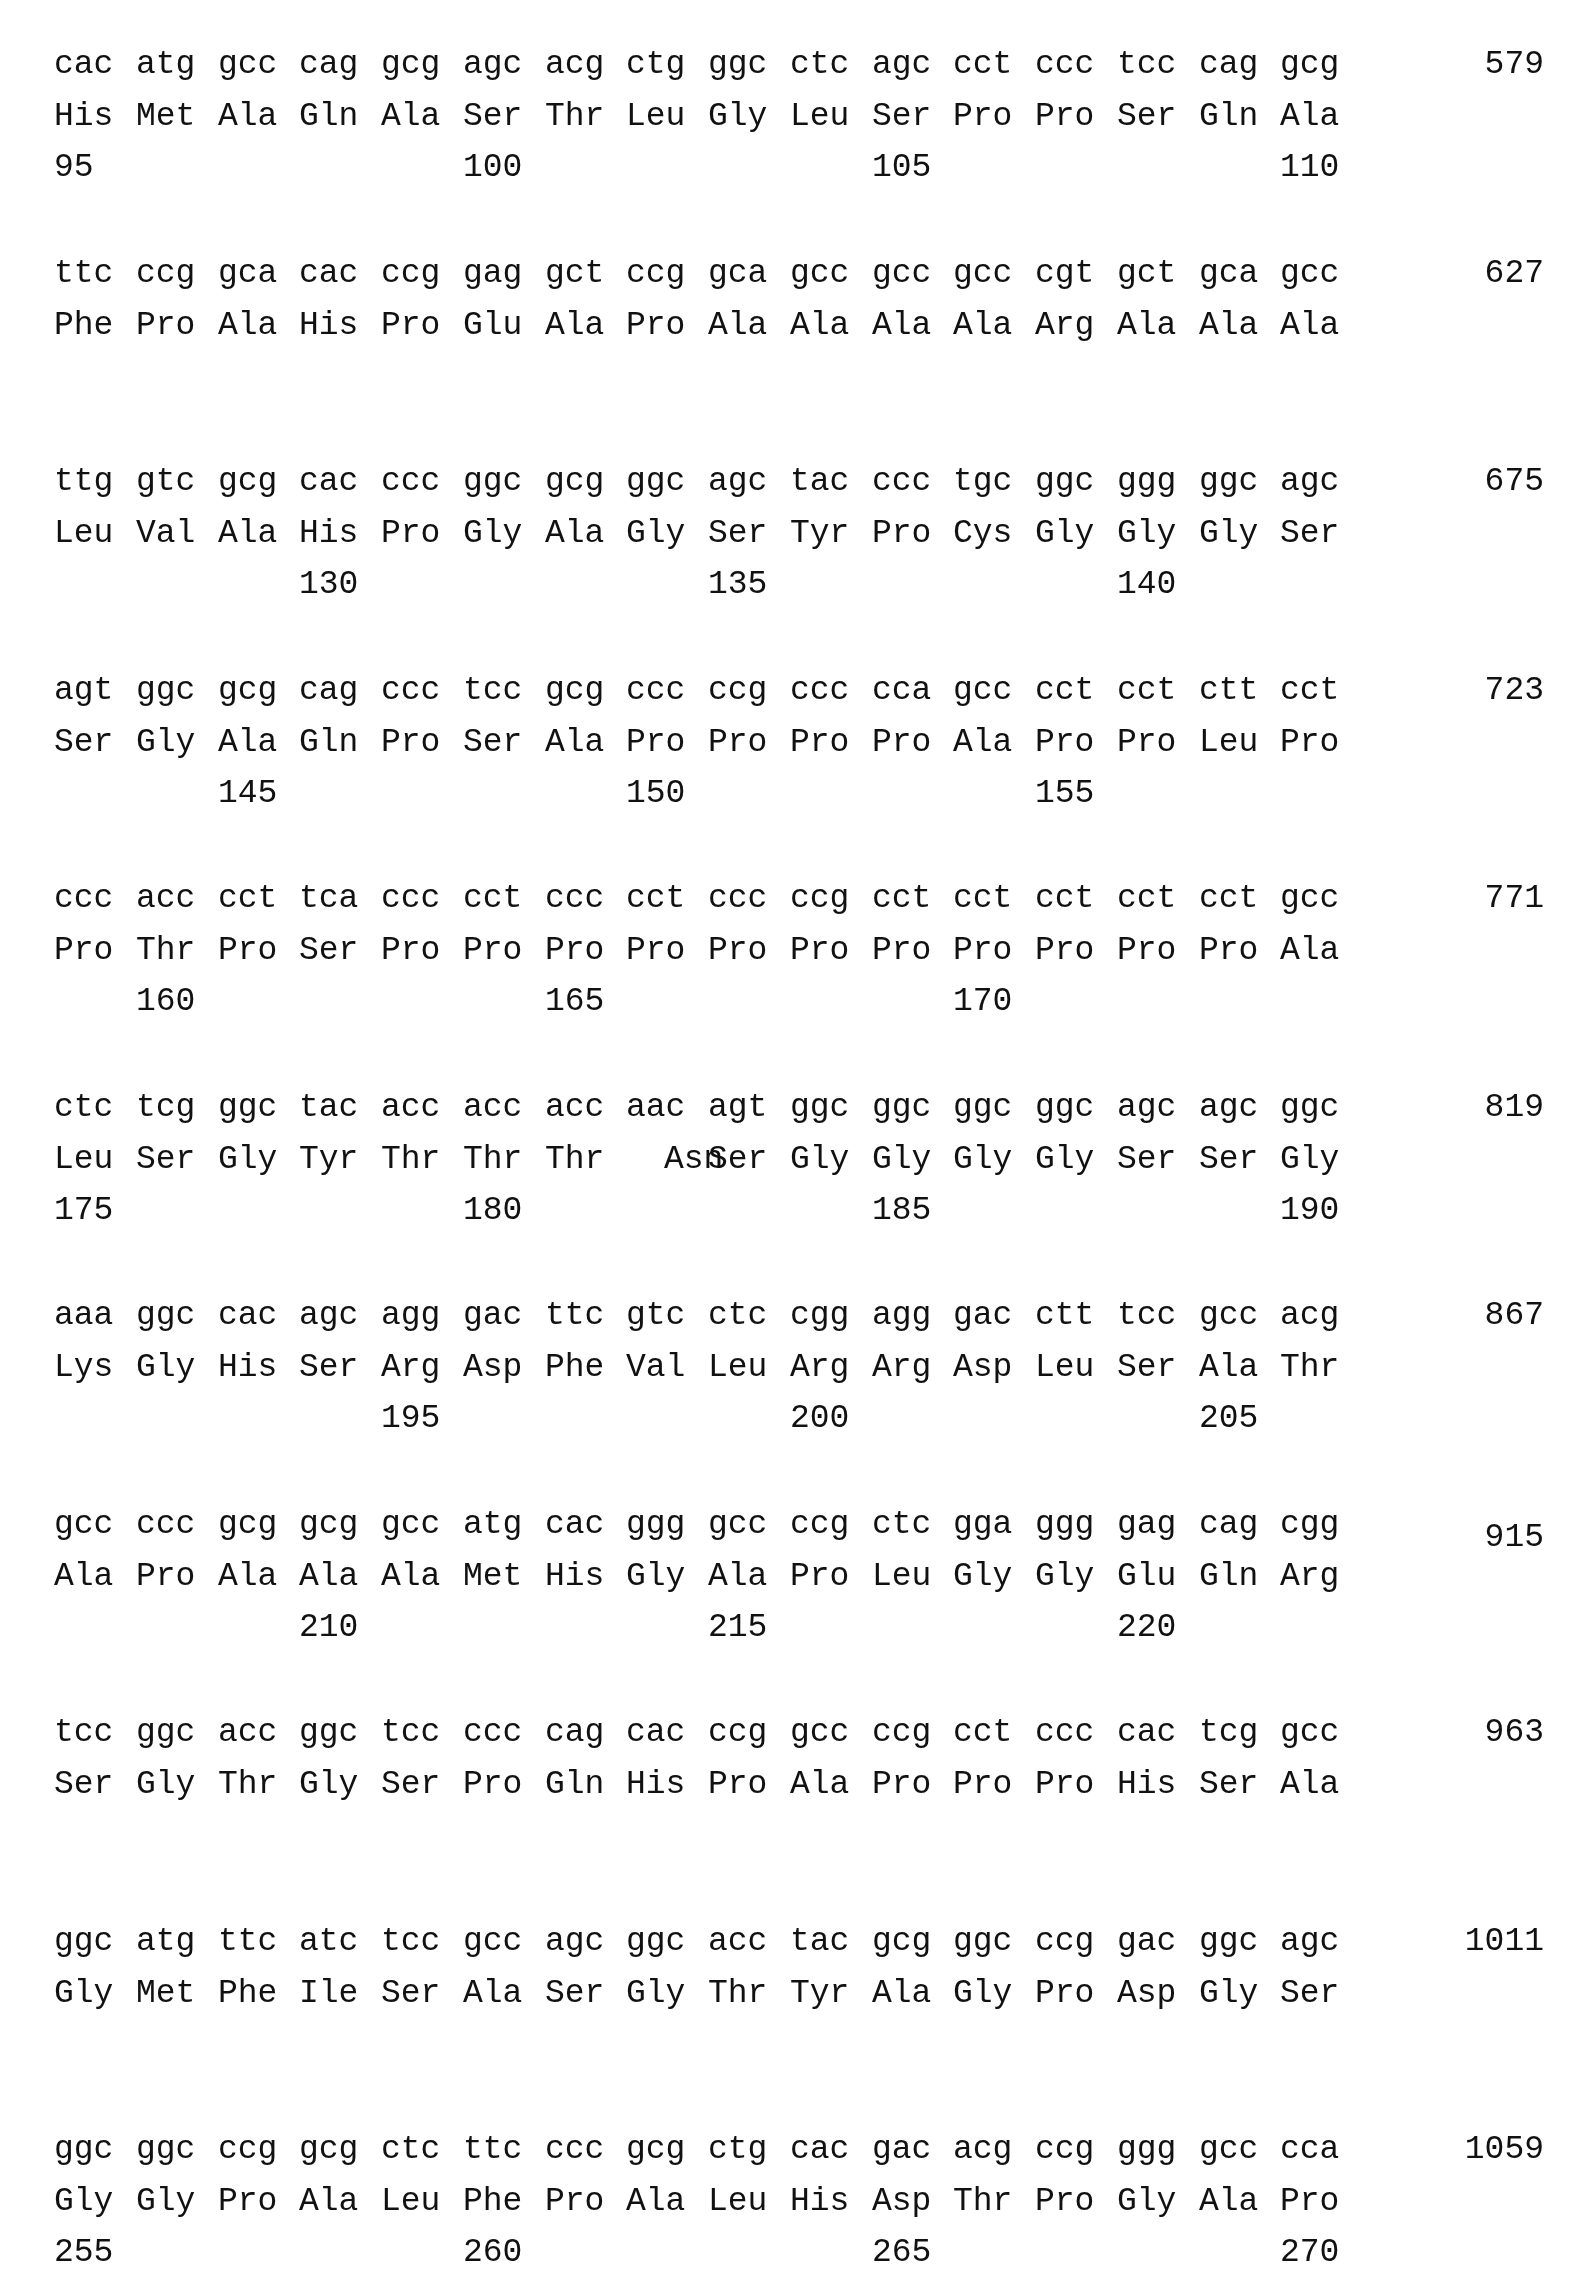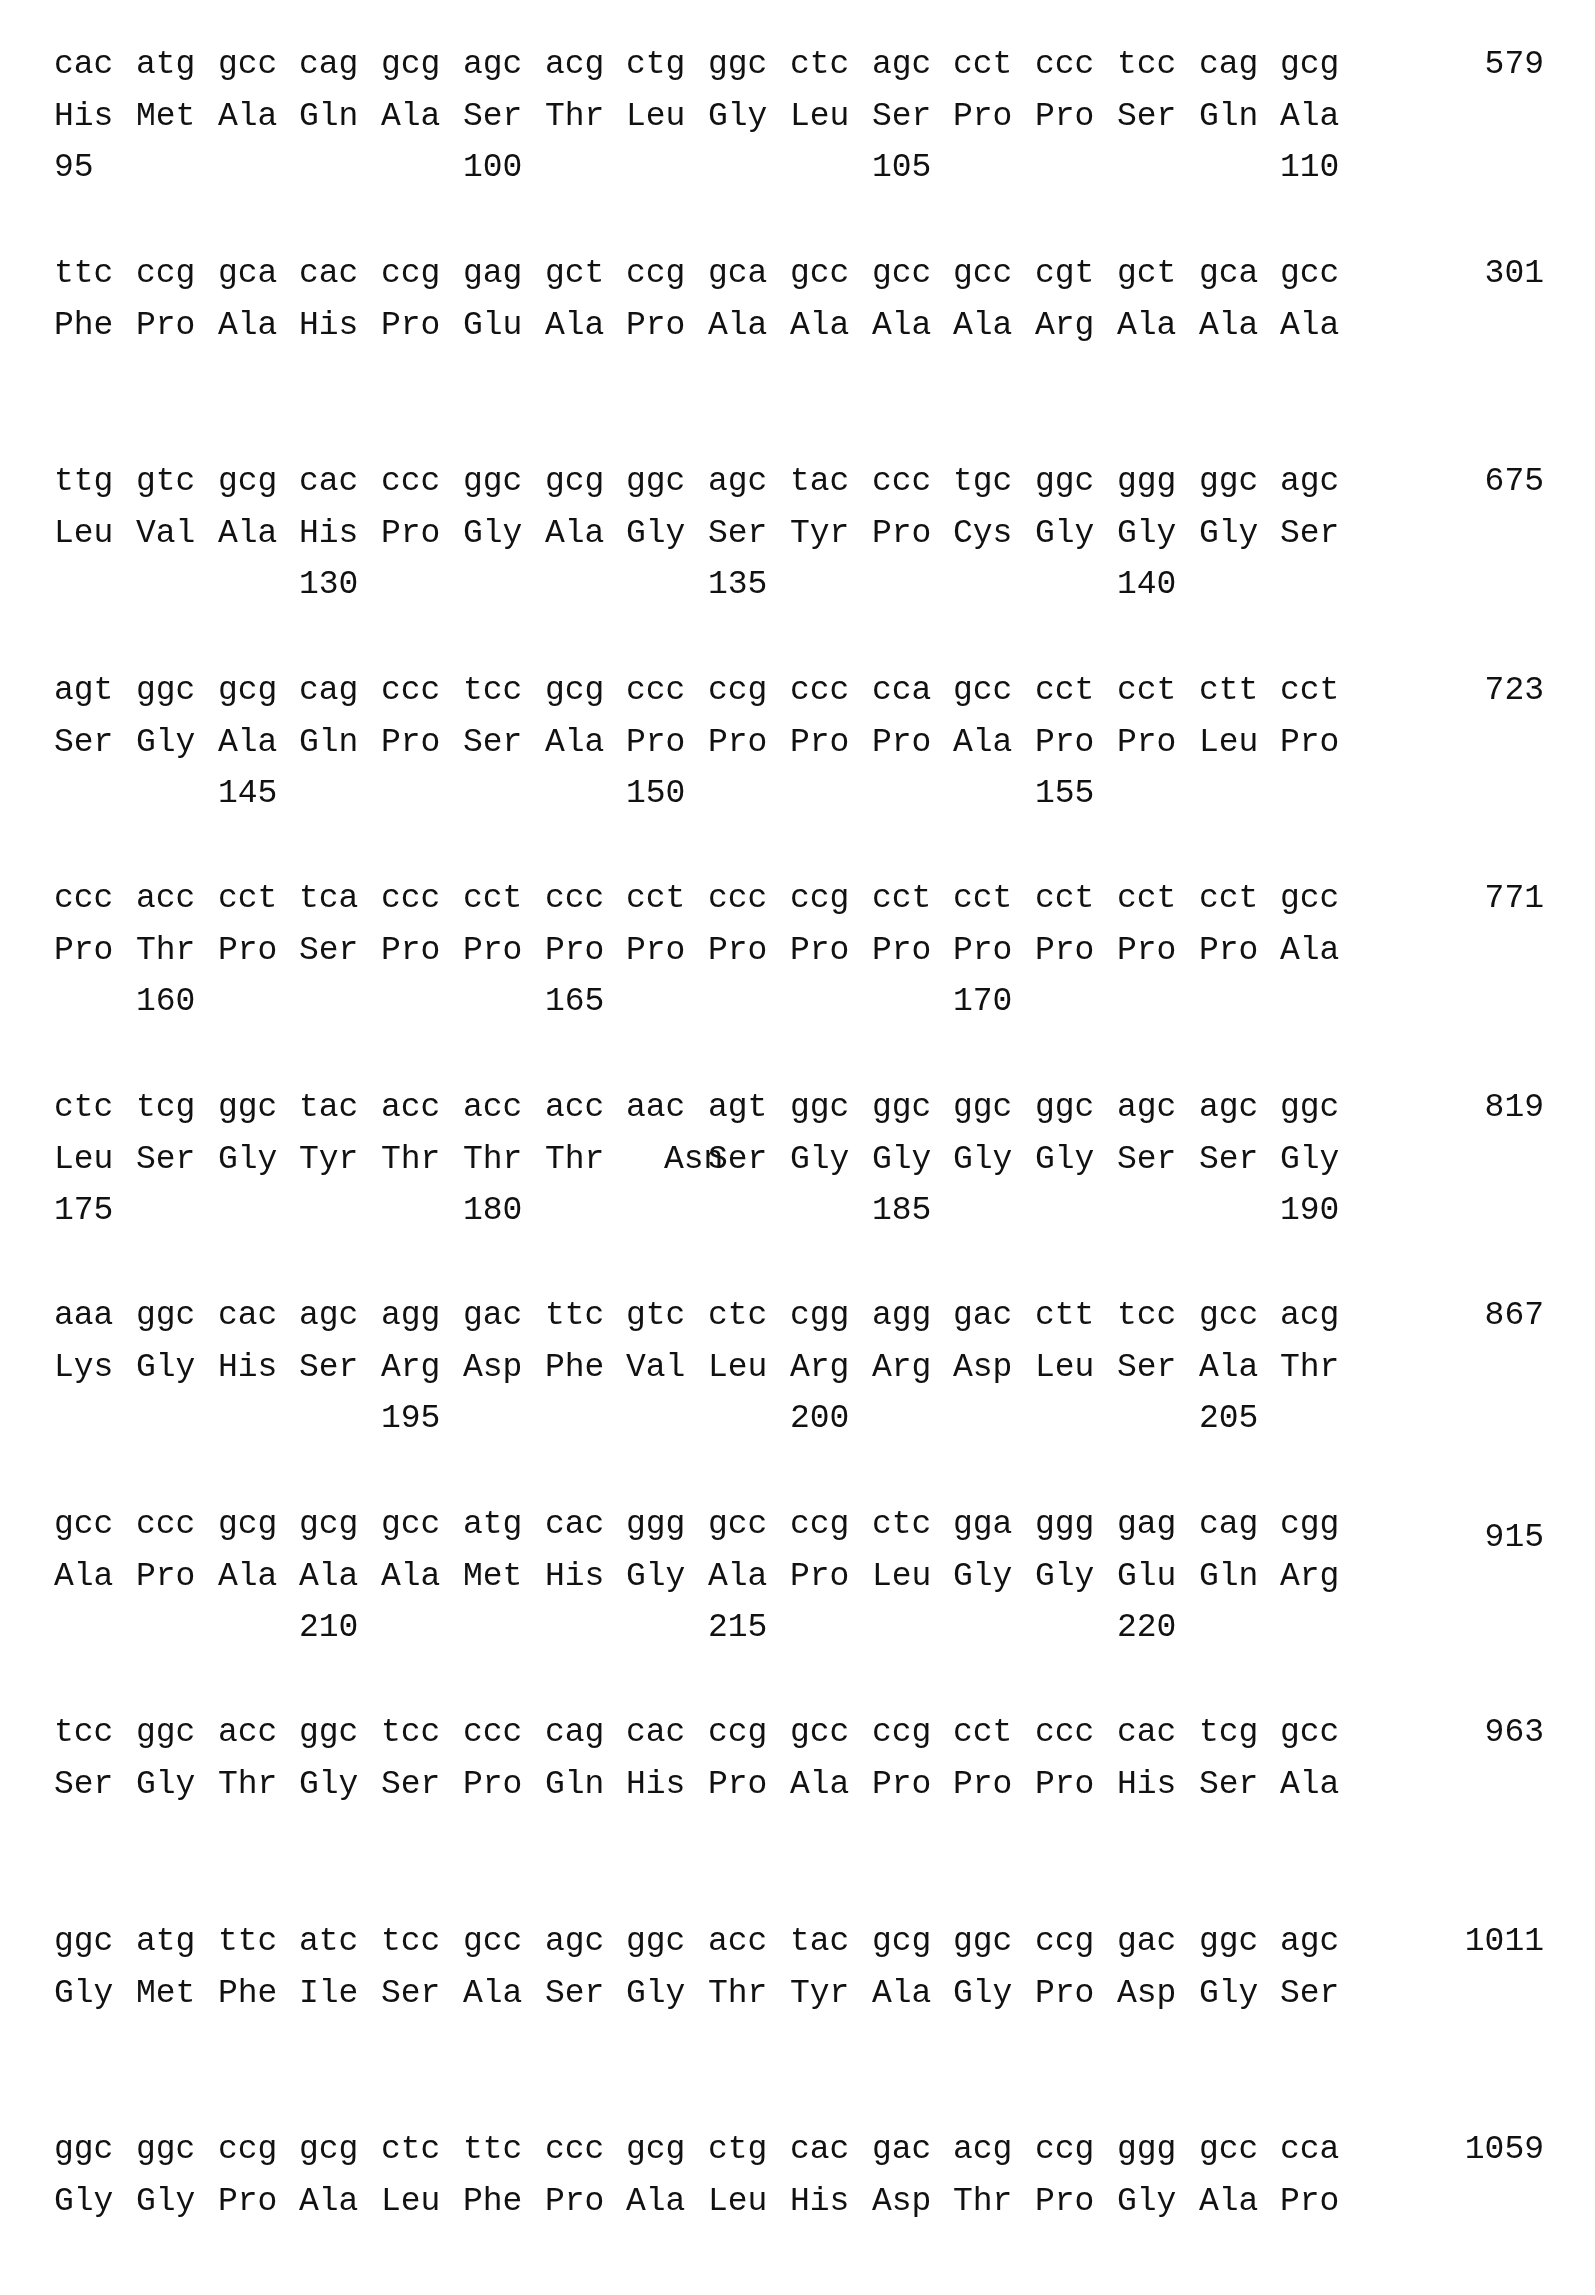--- a/index.html
+++ b/index.html
@@ -89,21 +89,21 @@
         <span class="cell" style="left: 626px;">Pro</span>
         <span class="cell" style="left: 708px;">Ala</span>
         <span class="cell" style="left: 790px;">Ala</span>
         <span class="cell" style="left: 872px;">Ala</span>
         <span class="cell" style="left: 953px;">Ala</span>
         <span class="cell" style="left: 1035px;">Arg</span>
         <span class="cell" style="left: 1117px;">Ala</span>
         <span class="cell" style="left: 1199px;">Ala</span>
         <span class="cell" style="left: 1280px;">Ala</span>
       </div>
-      <span class="ntnum" style="top: 0px;">301</span>
+      <span class="ntnum" style="top: 0px;">627</span>
     </div>
     <div class="block" style="top: 457px;">
       <div class="row" style="top: 0px;">
         <span class="cell" style="left: 54px;">ttg</span>
         <span class="cell" style="left: 136px;">gtc</span>
         <span class="cell" style="left: 218px;">gcg</span>
         <span class="cell" style="left: 299px;">cac</span>
         <span class="cell" style="left: 381px;">ccc</span>
         <span class="cell" style="left: 463px;">ggc</span>
         <span class="cell" style="left: 545px;">gcg</span>
@@ -471,16 +471,22 @@
         <span class="cell" style="left: 626px;">Ala</span>
         <span class="cell" style="left: 708px;">Leu</span>
         <span class="cell" style="left: 790px;">His</span>
         <span class="cell" style="left: 872px;">Asp</span>
         <span class="cell" style="left: 953px;">Thr</span>
         <span class="cell" style="left: 1035px;">Pro</span>
         <span class="cell" style="left: 1117px;">Gly</span>
         <span class="cell" style="left: 1199px;">Ala</span>
         <span class="cell" style="left: 1280px;">Pro</span>
       </div>
+      <div class="row" style="top: 103px;">
+        <span class="cell" style="left: 54px;">255</span>
+        <span class="cell" style="left: 463px;">260</span>
+        <span class="cell" style="left: 872px;">265</span>
+        <span class="cell" style="left: 1280px;">270</span>
+      </div>
       <span class="ntnum" style="top: 0px;">1059</span>
     </div>
   </div>
 
 
 </body></html>

